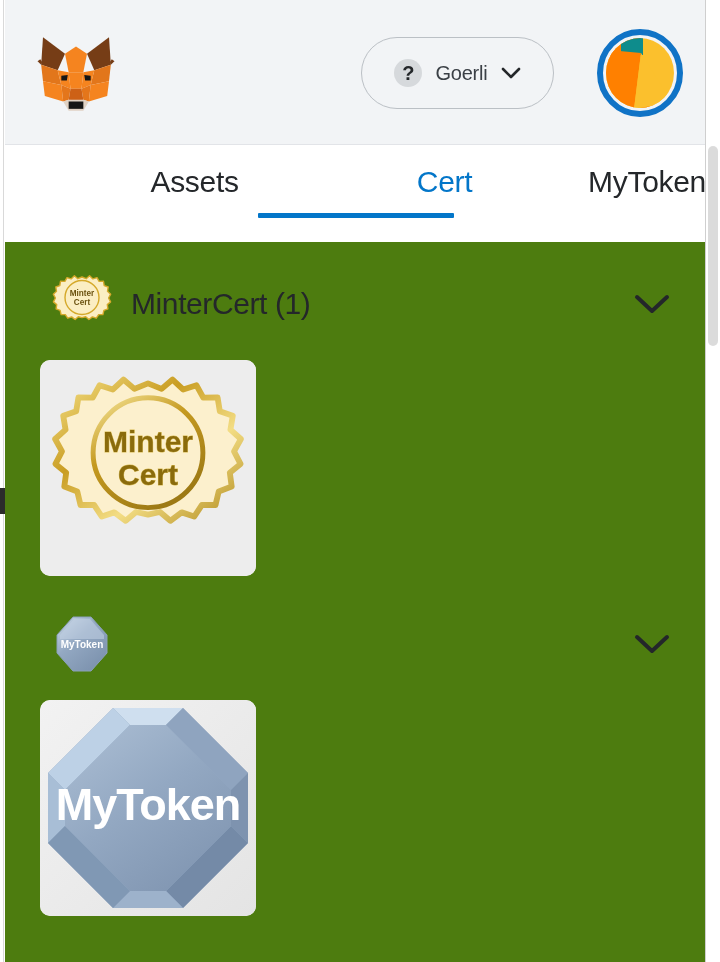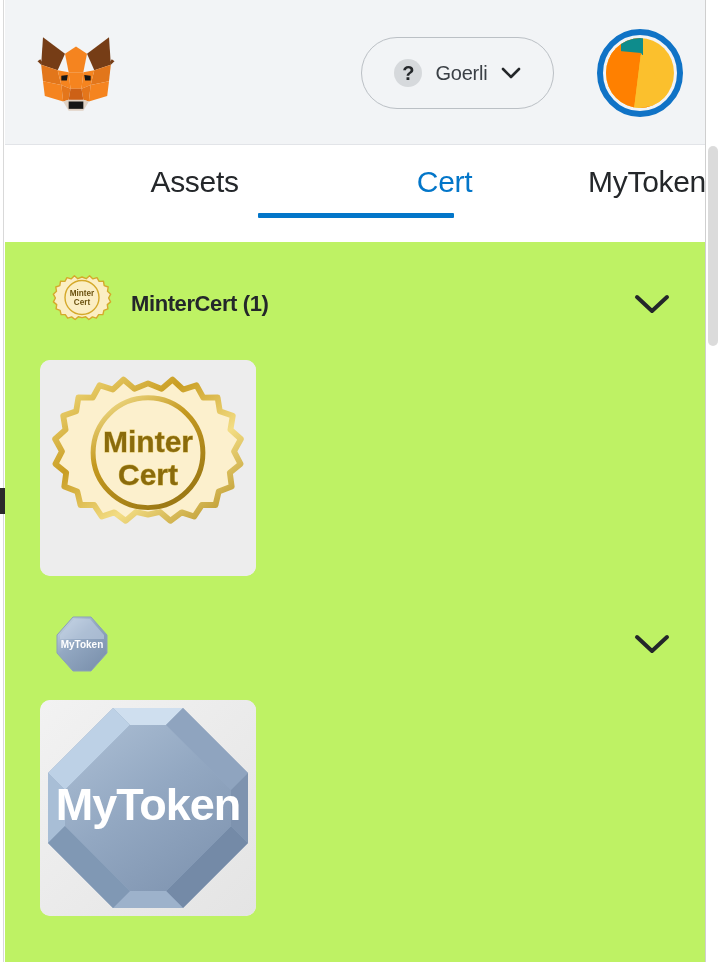--- a/index.html
+++ b/index.html
@@ -182,45 +182,44 @@
     border-radius: 1px;
   }
 
   
   .nft-list {
     position: absolute;
     left: 5px;
     top: 242px;
     width: 701px;
     height: 720px;
-    background: #bef264;
+    background: #4d7c0f;
     overflow: hidden;
   }
 
   .collection { position: relative; }
 
   .collection-header {
     display: flex;
     align-items: center;
     height: 76px;
     padding: 0 36px 0 46px;
     cursor: pointer;
   }
   .collection-icon {
     width: 62px; height: 62px;
     flex: none;
     margin-right: 18px;
   }
   .collection-icon svg { display: block; width: 100%; height: 100%; }
   .collection-name {
-    font-size: 22px;
+    font-size: 30px;
     color: #24272a;
     letter-spacing: -0.4px;
     white-space: nowrap;
-    font-weight: bold;
   }
   .collection-chevron {
     margin-left: auto;
     width: 36px;
     height: 22px;
     flex: none;
     cursor: pointer;
   }
   .collection-chevron svg { display:block; width:100%; height:100%; }
 

